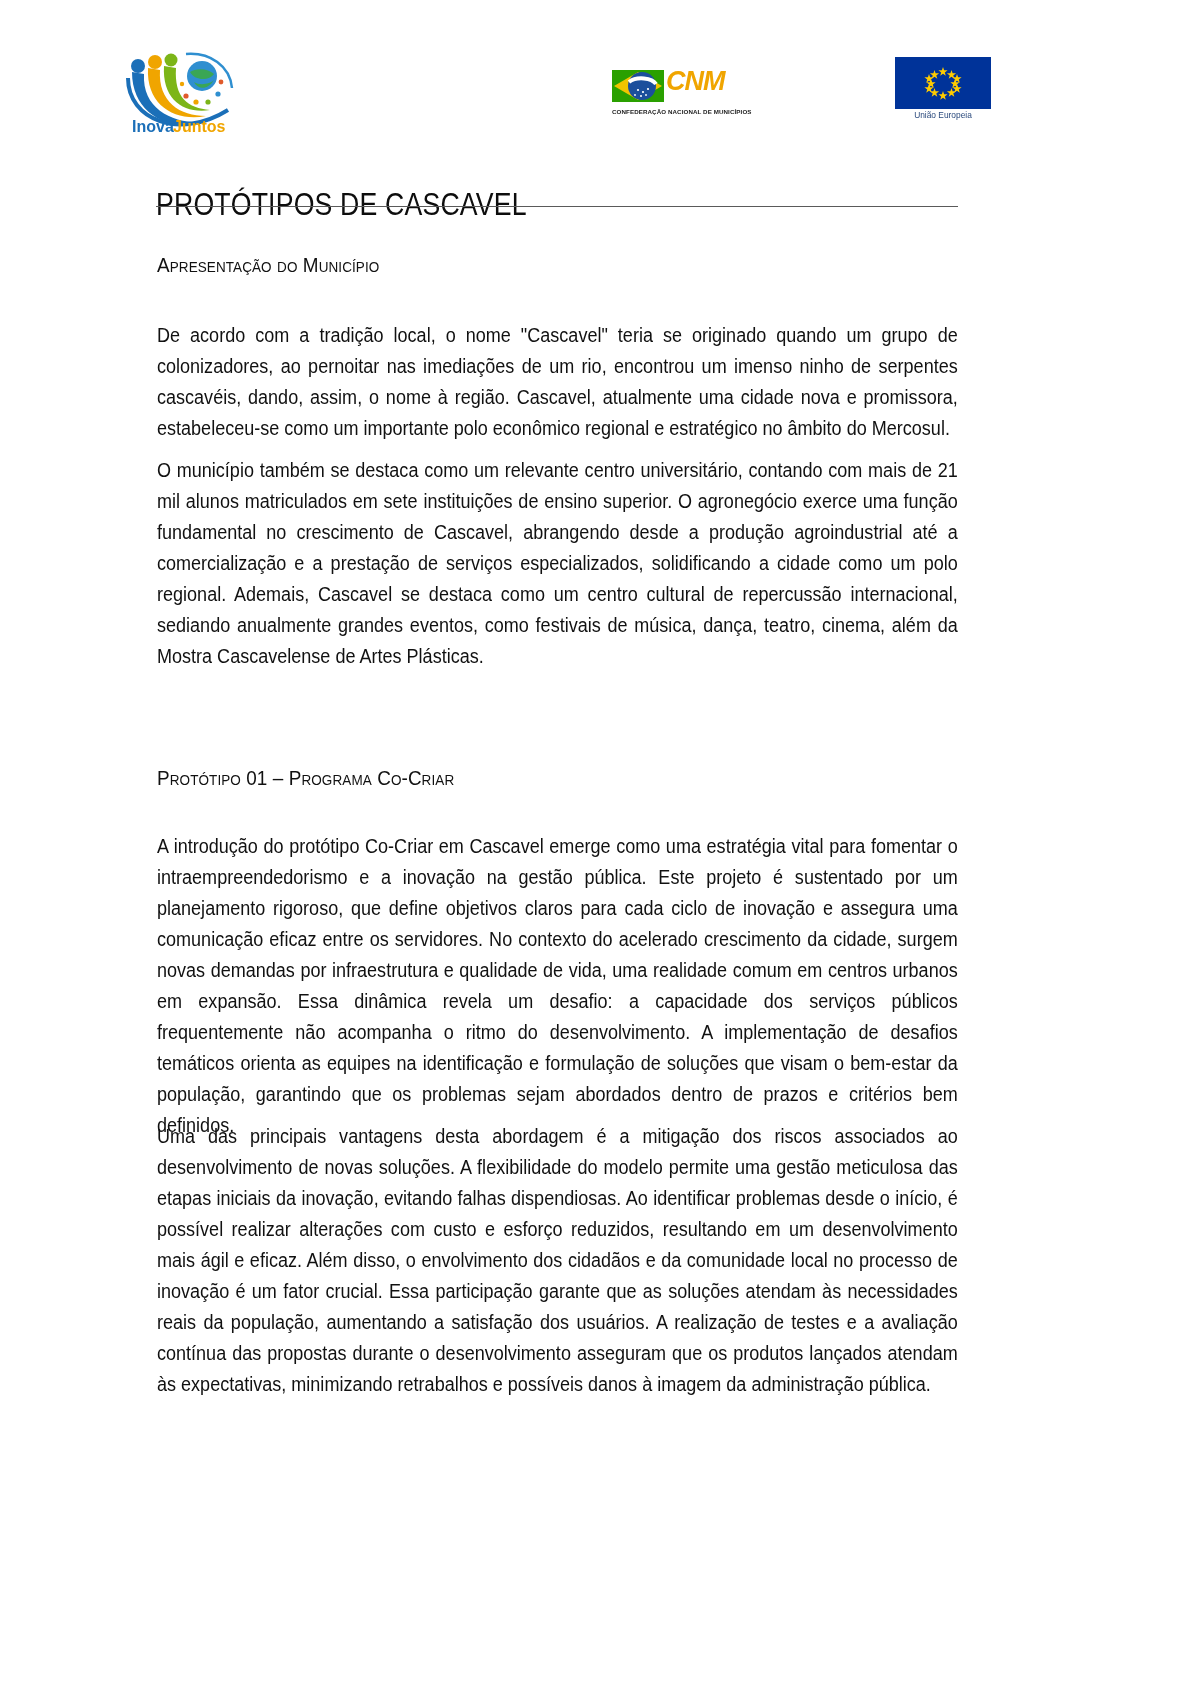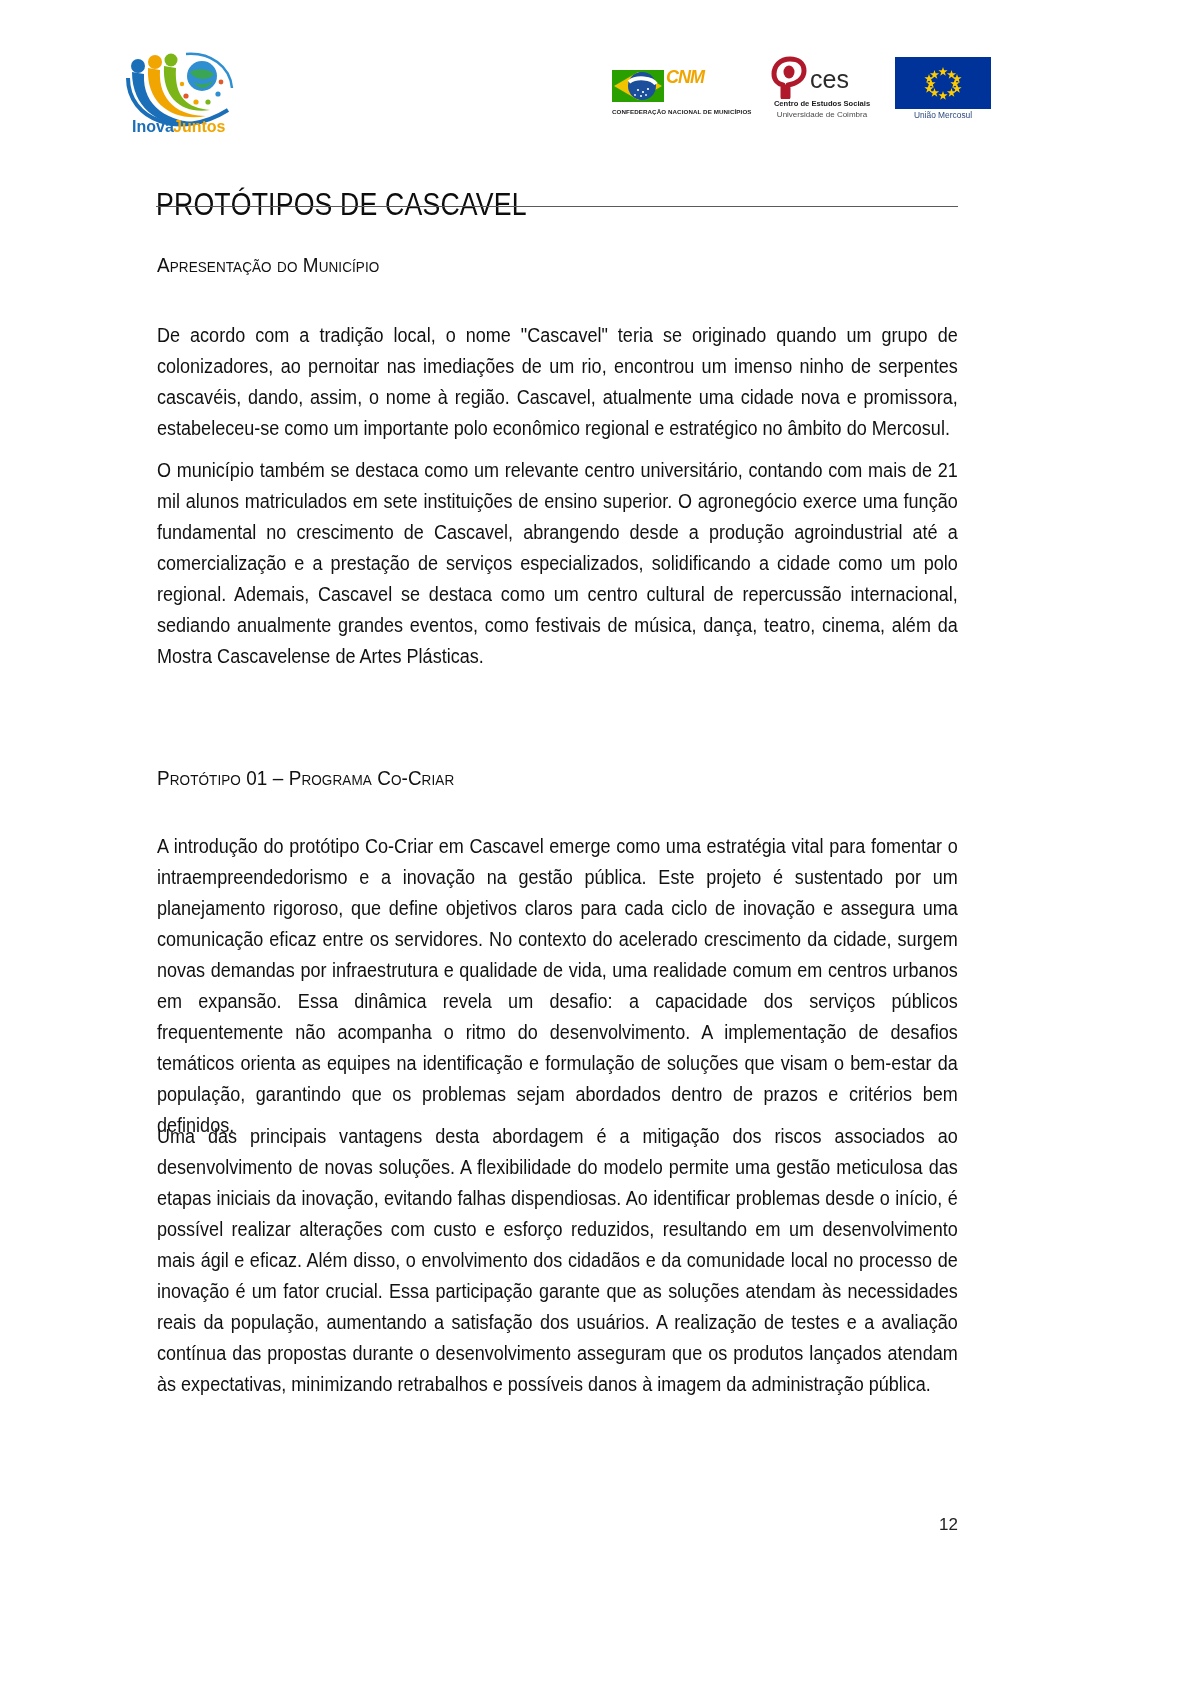--- a/index.html
+++ b/index.html
@@ -62,21 +62,21 @@
     height: 68px;
   }
 
   .cnm-wordmark {
     position: absolute;
     left: 54px;
     top: 6px;
     font-family: "Liberation Sans", sans-serif;
     font-weight: bold;
     font-style: italic;
-    font-size: 18px;
+    font-size: 27px;
     letter-spacing: -1px;
     color: #f0a500;
     line-height: 1;
   }
   .cnm-sub {
     position: absolute;
     left: 0px;
     top: 46px;
     width: 130px;
     text-align: center;
@@ -243,29 +243,20 @@
         <circle cx="31" cy="26" r="1.1" fill="#ffffff"></circle>
         <circle cx="36" cy="23" r="1.1" fill="#ffffff"></circle>
         <circle cx="29" cy="30" r="1" fill="#ffffff"></circle>
         <circle cx="34" cy="29" r="0.9" fill="#ffffff"></circle>
         <circle cx="23" cy="29" r="0.9" fill="#ffffff"></circle>
       </svg>
       <div class="cnm-wordmark">CNM</div>
       <div class="cnm-sub">CONFEDERAÇÃO NACIONAL DE MUNICÍPIOS</div>
     </div>
 
-    <div class="logo-ces">
-      <svg class="ces-mark" viewBox="0 0 120 44" xmlns="http://www.w3.org/2000/svg">
-        <path d="M28 4 C18 4, 12 11, 12 19 C12 25, 16 29, 21 30 L21 42 L26 42 L26 30 C34 29, 42 24, 42 16 C42 8, 36 4, 28 4 Z" fill="none" stroke="#b0192b" stroke-width="5" stroke-linejoin="round"></path>
-        <ellipse cx="27" cy="17" rx="5.5" ry="6.5" fill="#b0192b"></ellipse>
-        <text x="48" y="33" font-family="'Liberation Sans', sans-serif" font-size="25" fill="#2b2b2b">ces</text>
-      </svg>
-      <div class="ces-line1">Centro de Estudos Sociais</div>
-      <div class="ces-line2">Universidade de Coimbra</div>
-    </div>
 
     <div class="logo-eu">
       <div class="eu-flag">
         <svg width="96" height="52" viewBox="0 0 96 52" xmlns="http://www.w3.org/2000/svg">
           <rect width="96" height="52" fill="#003399"></rect>
           <g fill="#FFCC00">
             <polygon points="48,10 49.1,13.3 52.6,13.3 49.8,15.4 50.8,18.7 48,16.7 45.2,18.7 46.2,15.4 43.4,13.3 46.9,13.3"></polygon>
             <polygon points="48,34 49.1,37.3 52.6,37.3 49.8,39.4 50.8,42.7 48,40.7 45.2,42.7 46.2,39.4 43.4,37.3 46.9,37.3"></polygon>
             <polygon points="36,22 37.1,25.3 40.6,25.3 37.8,27.4 38.8,30.7 36,28.7 33.2,30.7 34.2,27.4 31.4,25.3 34.9,25.3"></polygon>
             <polygon points="60,22 61.1,25.3 64.6,25.3 61.8,27.4 62.8,30.7 60,28.7 57.2,30.7 58.2,27.4 55.4,25.3 58.9,25.3"></polygon>
@@ -273,30 +264,29 @@
             <polygon points="56.5,13 57.6,16.3 61.1,16.3 58.3,18.4 59.3,21.7 56.5,19.7 53.7,21.7 54.7,18.4 51.9,16.3 55.4,16.3"></polygon>
             <polygon points="39.5,31 40.6,34.3 44.1,34.3 41.3,36.4 42.3,39.7 39.5,37.7 36.7,39.7 37.7,36.4 34.9,34.3 38.4,34.3"></polygon>
             <polygon points="56.5,31 57.6,34.3 61.1,34.3 58.3,36.4 59.3,39.7 56.5,37.7 53.7,39.7 54.7,36.4 51.9,34.3 55.4,34.3"></polygon>
             <polygon points="34,17 35.1,20.3 38.6,20.3 35.8,22.4 36.8,25.7 34,23.7 31.2,25.7 32.2,22.4 29.4,20.3 32.9,20.3"></polygon>
             <polygon points="62,17 63.1,20.3 66.6,20.3 63.8,22.4 64.8,25.7 62,23.7 59.2,25.7 60.2,22.4 57.4,20.3 60.9,20.3"></polygon>
             <polygon points="34,27 35.1,30.3 38.6,30.3 35.8,32.4 36.8,35.7 34,33.7 31.2,35.7 32.2,32.4 29.4,30.3 32.9,30.3"></polygon>
             <polygon points="62,27 63.1,30.3 66.6,30.3 63.8,32.4 64.8,35.7 62,33.7 59.2,35.7 60.2,32.4 57.4,30.3 60.9,30.3"></polygon>
           </g>
         </svg>
       </div>
-      <div class="eu-caption">União Mercosul</div>
+      <div class="eu-caption">União Europeia</div>
     </div>
   </div>
 
   <h1 class="doc-title">PROTÓTIPOS DE CASCAVEL</h1>
   <div class="title-rule"></div>
 
   <h2 class="section sec1-head">Apresentação do Município</h2>
   <p class="body para-1">De acordo com a tradição local, o nome "Cascavel" teria se originado quando um grupo de colonizadores, ao pernoitar nas imediações de um rio, encontrou um imenso ninho de serpentes cascavéis, dando, assim, o nome à região. Cascavel, atualmente uma cidade nova e promissora, estabeleceu-se como um importante polo econômico regional e estratégico no âmbito do Mercosul.</p>
   <p class="body para-2">O município também se destaca como um relevante centro universitário, contando com mais de 21 mil alunos matriculados em sete instituições de ensino superior. O agronegócio exerce uma função fundamental no crescimento de Cascavel, abrangendo desde a produção agroindustrial até a comercialização e a prestação de serviços especializados, solidificando a cidade como um polo regional. Ademais, Cascavel se destaca como um centro cultural de repercussão internacional, sediando anualmente grandes eventos, como festivais de música, dança, teatro, cinema, além da Mostra Cascavelense de Artes Plásticas.</p>
 
   <h2 class="section sec2-head">Protótipo 01 – Programa Co-Criar</h2>
   <p class="body para-3">A introdução do protótipo Co-Criar em Cascavel emerge como uma estratégia vital para fomentar o intraempreendedorismo e a inovação na gestão pública. Este projeto é sustentado por um planejamento rigoroso, que define objetivos claros para cada ciclo de inovação e assegura uma comunicação eficaz entre os servidores. No contexto do acelerado crescimento da cidade, surgem novas demandas por infraestrutura e qualidade de vida, uma realidade comum em centros urbanos em expansão. Essa dinâmica revela um desafio: a capacidade dos serviços públicos frequentemente não acompanha o ritmo do desenvolvimento. A implementação de desafios temáticos orienta as equipes na identificação e formulação de soluções que visam o bem-estar da população, garantindo que os problemas sejam abordados dentro de prazos e critérios bem definidos.</p>
   <p class="body para-4">Uma das principais vantagens desta abordagem é a mitigação dos riscos associados ao desenvolvimento de novas soluções. A flexibilidade do modelo permite uma gestão meticulosa das etapas iniciais da inovação, evitando falhas dispendiosas. Ao identificar problemas desde o início, é possível realizar alterações com custo e esforço reduzidos, resultando em um desenvolvimento mais ágil e eficaz. Além disso, o envolvimento dos cidadãos e da comunidade local no processo de inovação é um fator crucial. Essa participação garante que as soluções atendam às necessidades reais da população, aumentando a satisfação dos usuários. A realização de testes e a avaliação contínua das propostas durante o desenvolvimento asseguram que os produtos lançados atendam às expectativas, minimizando retrabalhos e possíveis danos à imagem da administração pública.</p>
 
-  <div class="page-number">12</div>
 
 </div>
 
 </body></html>

